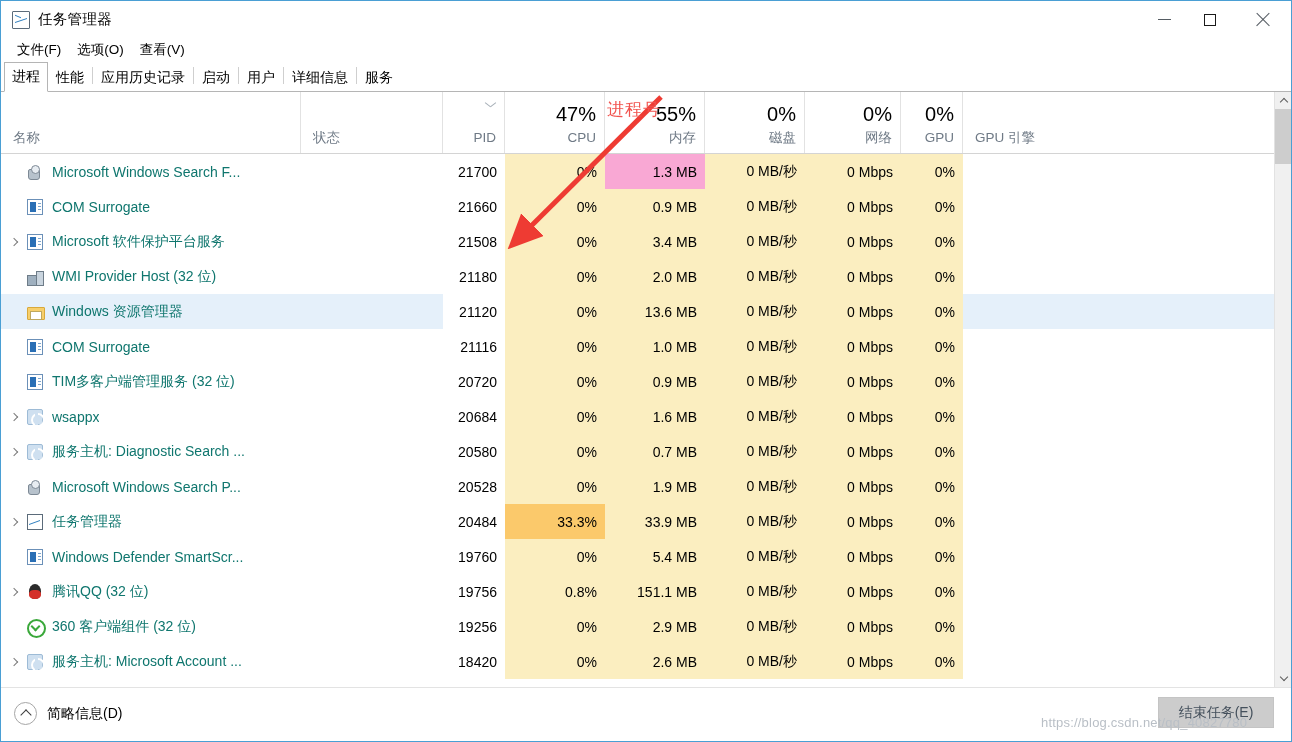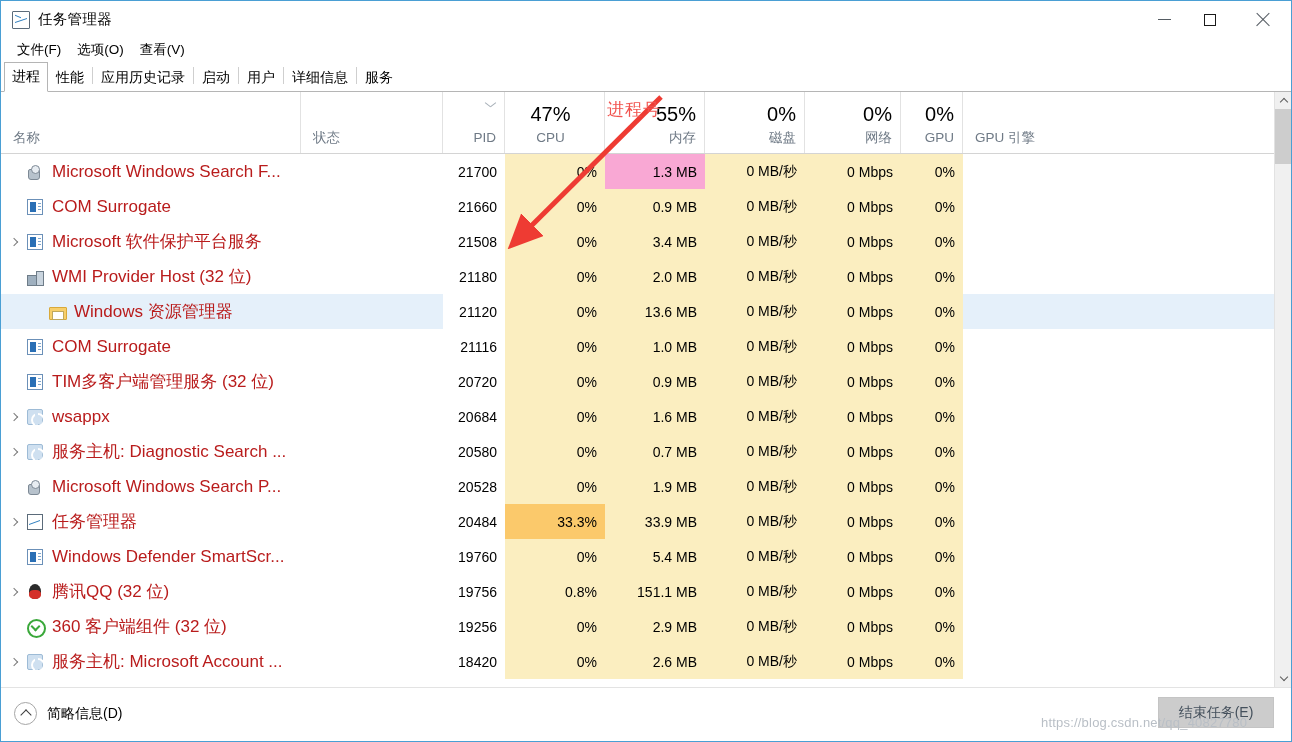--- a/index.html
+++ b/index.html
@@ -178,42 +178,42 @@
     overflow: hidden;
   }
   .row {
     display: flex;
     height: 35px;
     align-items: stretch;
     font-size: 14px;
     color: #000000;
   }
   .row.selected .cell-name,
-  .row.selected .cell-tail { background: #e5f0fa; padding-left: 22px; }
+  .row.selected .cell-tail { background: #e5f0fa; }
   .cell {
     display: flex; align-items: center;
     overflow: hidden;
     white-space: nowrap;
   }
   .cell-name {
     padding-left: 0;
     display: flex; align-items: center;
   }
   .expander {
     width: 26px; height: 100%;
     display: flex; align-items: center; justify-content: center;
     flex: none;
   }
   .expander i {
     display: block; width: 6px; height: 6px;
     border-top: 1.4px solid #7a7a7a;
     border-right: 1.4px solid #7a7a7a;
     transform: rotate(45deg);
   }
-  .pname { font-size: 17px; color: #b91c1c; overflow: hidden; text-overflow: ellipsis; }
+  .pname { font-size: 14px; color: #0f766e; overflow: hidden; text-overflow: ellipsis; }
 
   .cell-num {
     justify-content: flex-end;
     padding-right: 8px;
     font-size: 14px;
   }
   .cell-tail { flex: 1; }
 
   
   .picon { width: 16px; height: 16px; margin-right: 9px; flex: none; position: relative; }
@@ -454,21 +454,21 @@
         </div>
         <div class="hcell left" style="width: 142px; flex: 0 0 142px;">
           <div class="pct"></div>
           <div class="lbl">状态</div>
         </div>
         <div class="hcell right" style="width: 62px; flex: 0 0 62px;">
           <div class="pct"></div>
           <div class="lbl">PID</div>
           <div class="sort-chev"></div>
         </div>
-        <div class="hcell right" style="width: 100px; flex: 0 0 100px; align-items: center;">
+        <div class="hcell right" style="width: 100px; flex: 0 0 100px;">
           <div class="pct">47%</div>
           <div class="lbl">CPU</div>
         </div>
         <div class="hcell right" style="width: 100px; flex: 0 0 100px;">
           <div class="pct">55%</div>
           <div class="lbl">内存</div>
         </div>
         <div class="hcell right" style="width: 100px; flex: 0 0 100px;">
           <div class="pct">0%</div>
           <div class="lbl">磁盘</div>

